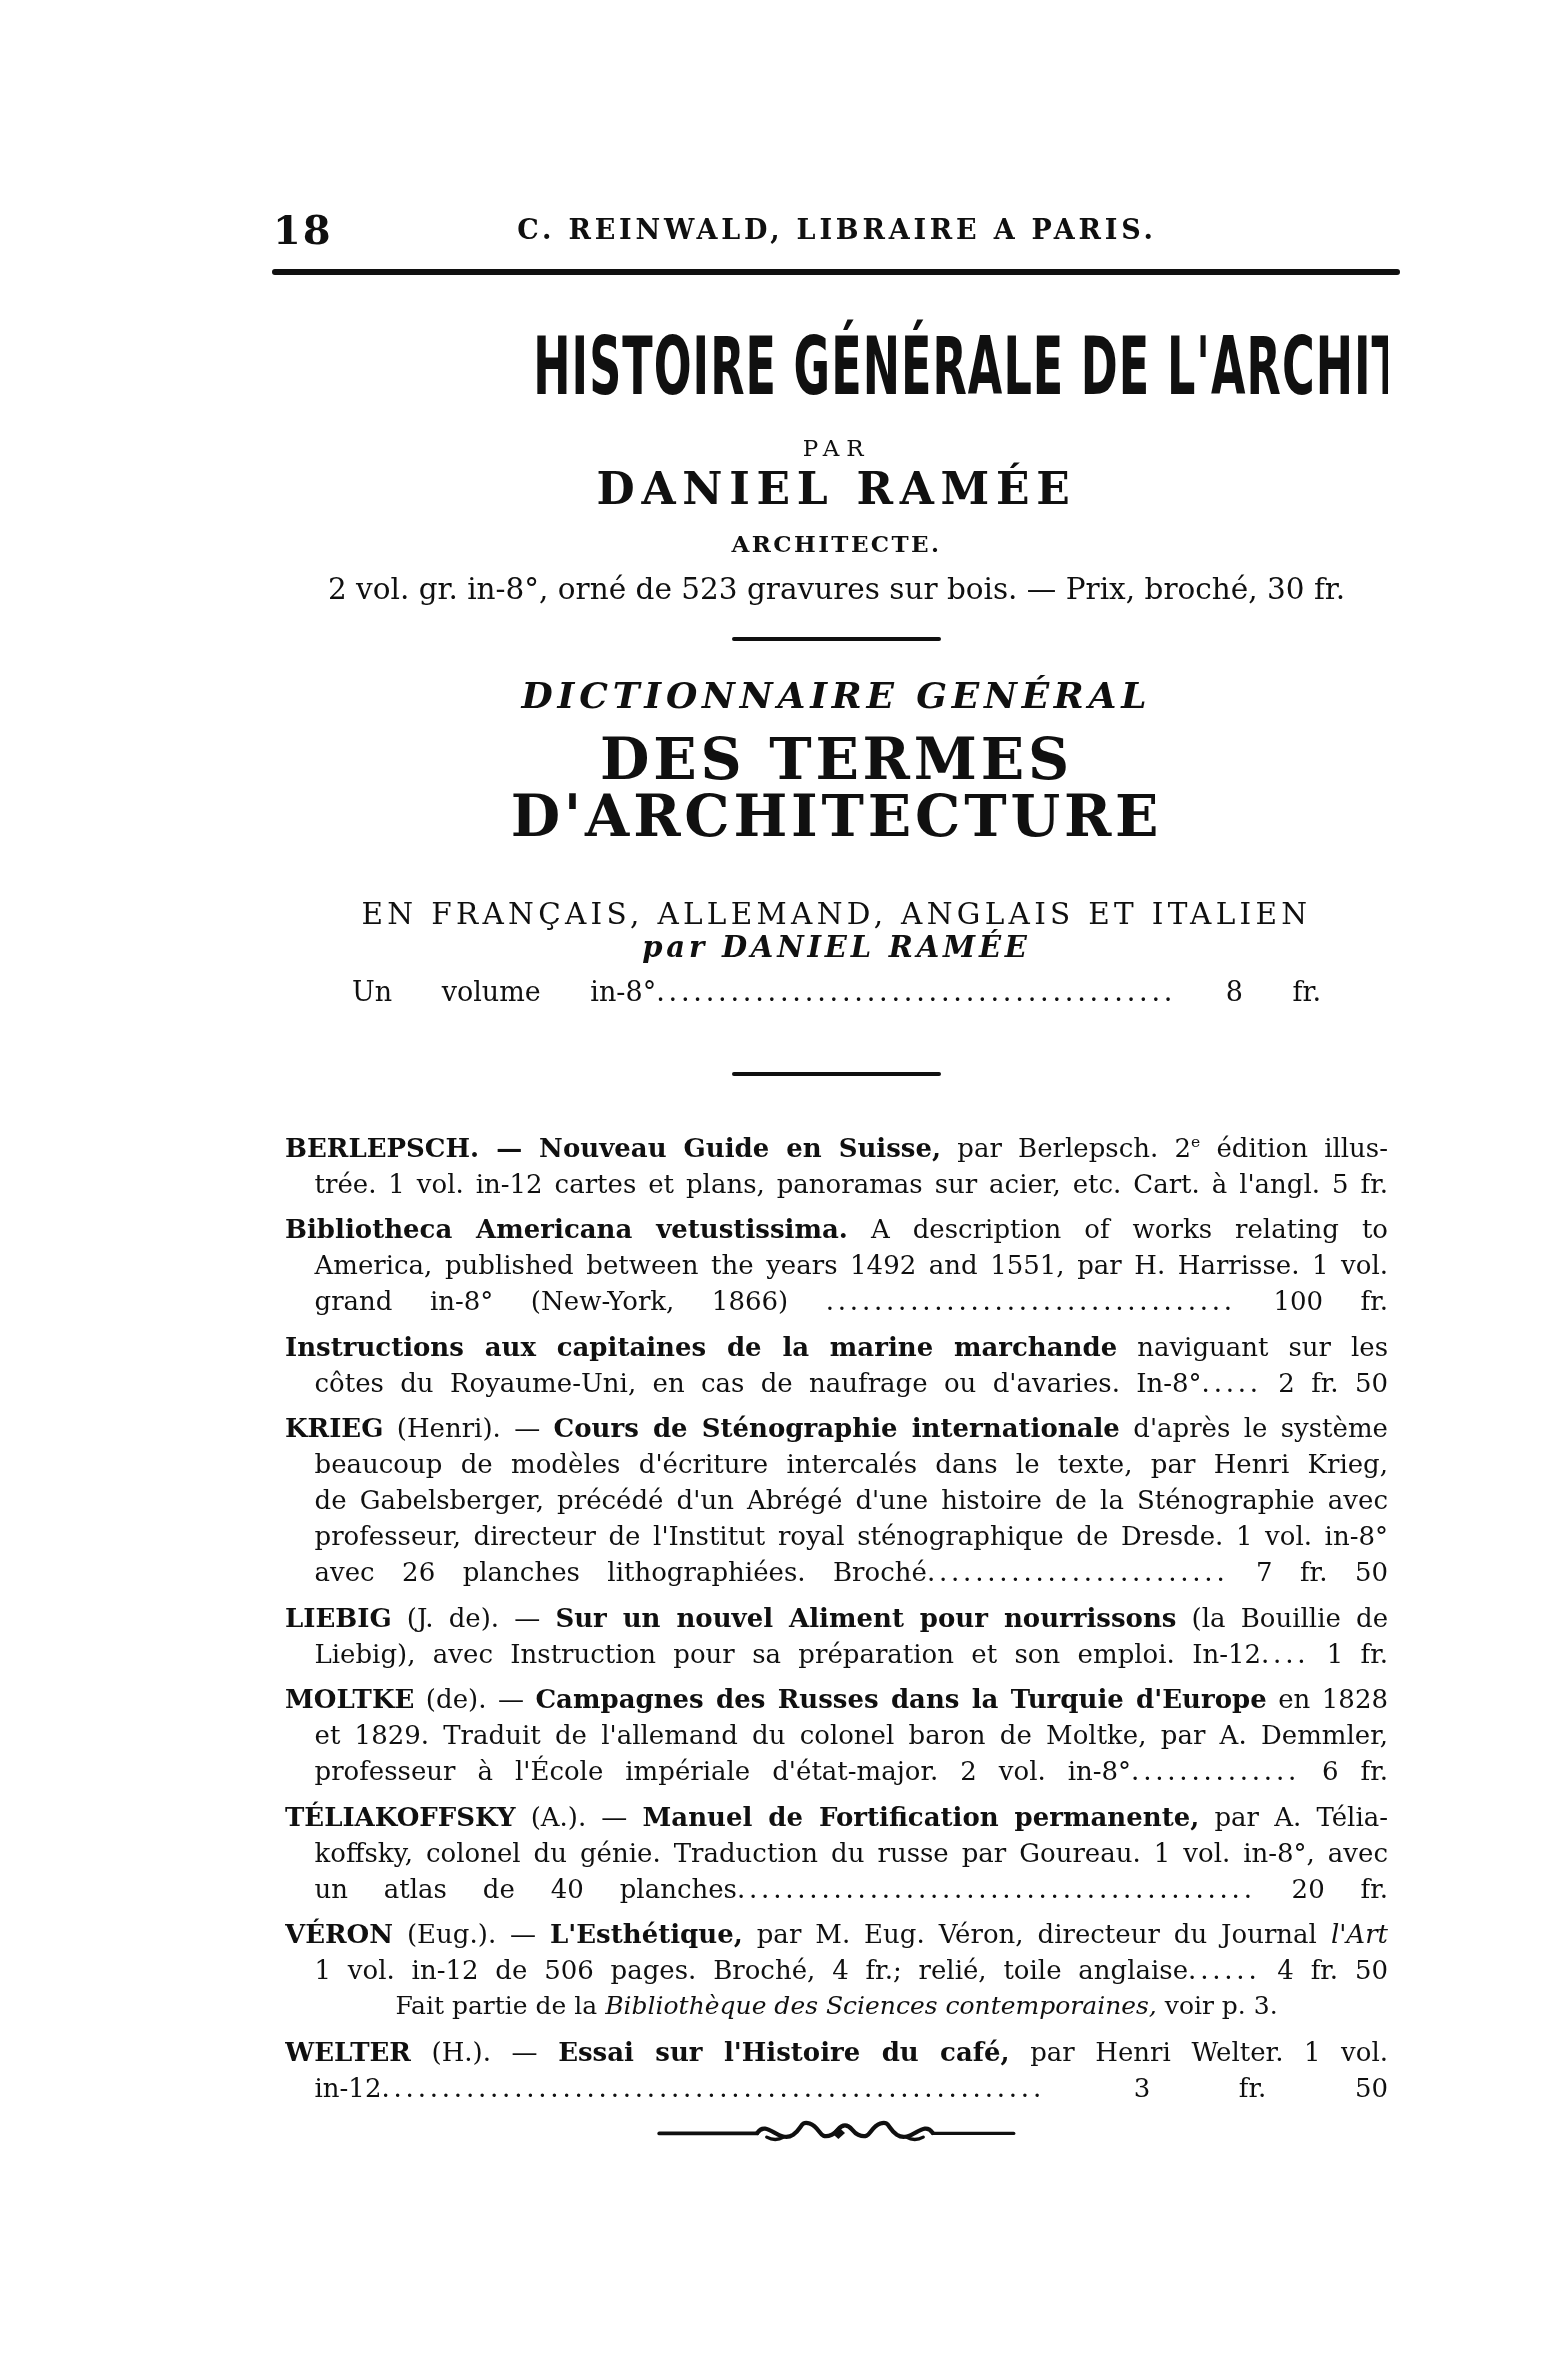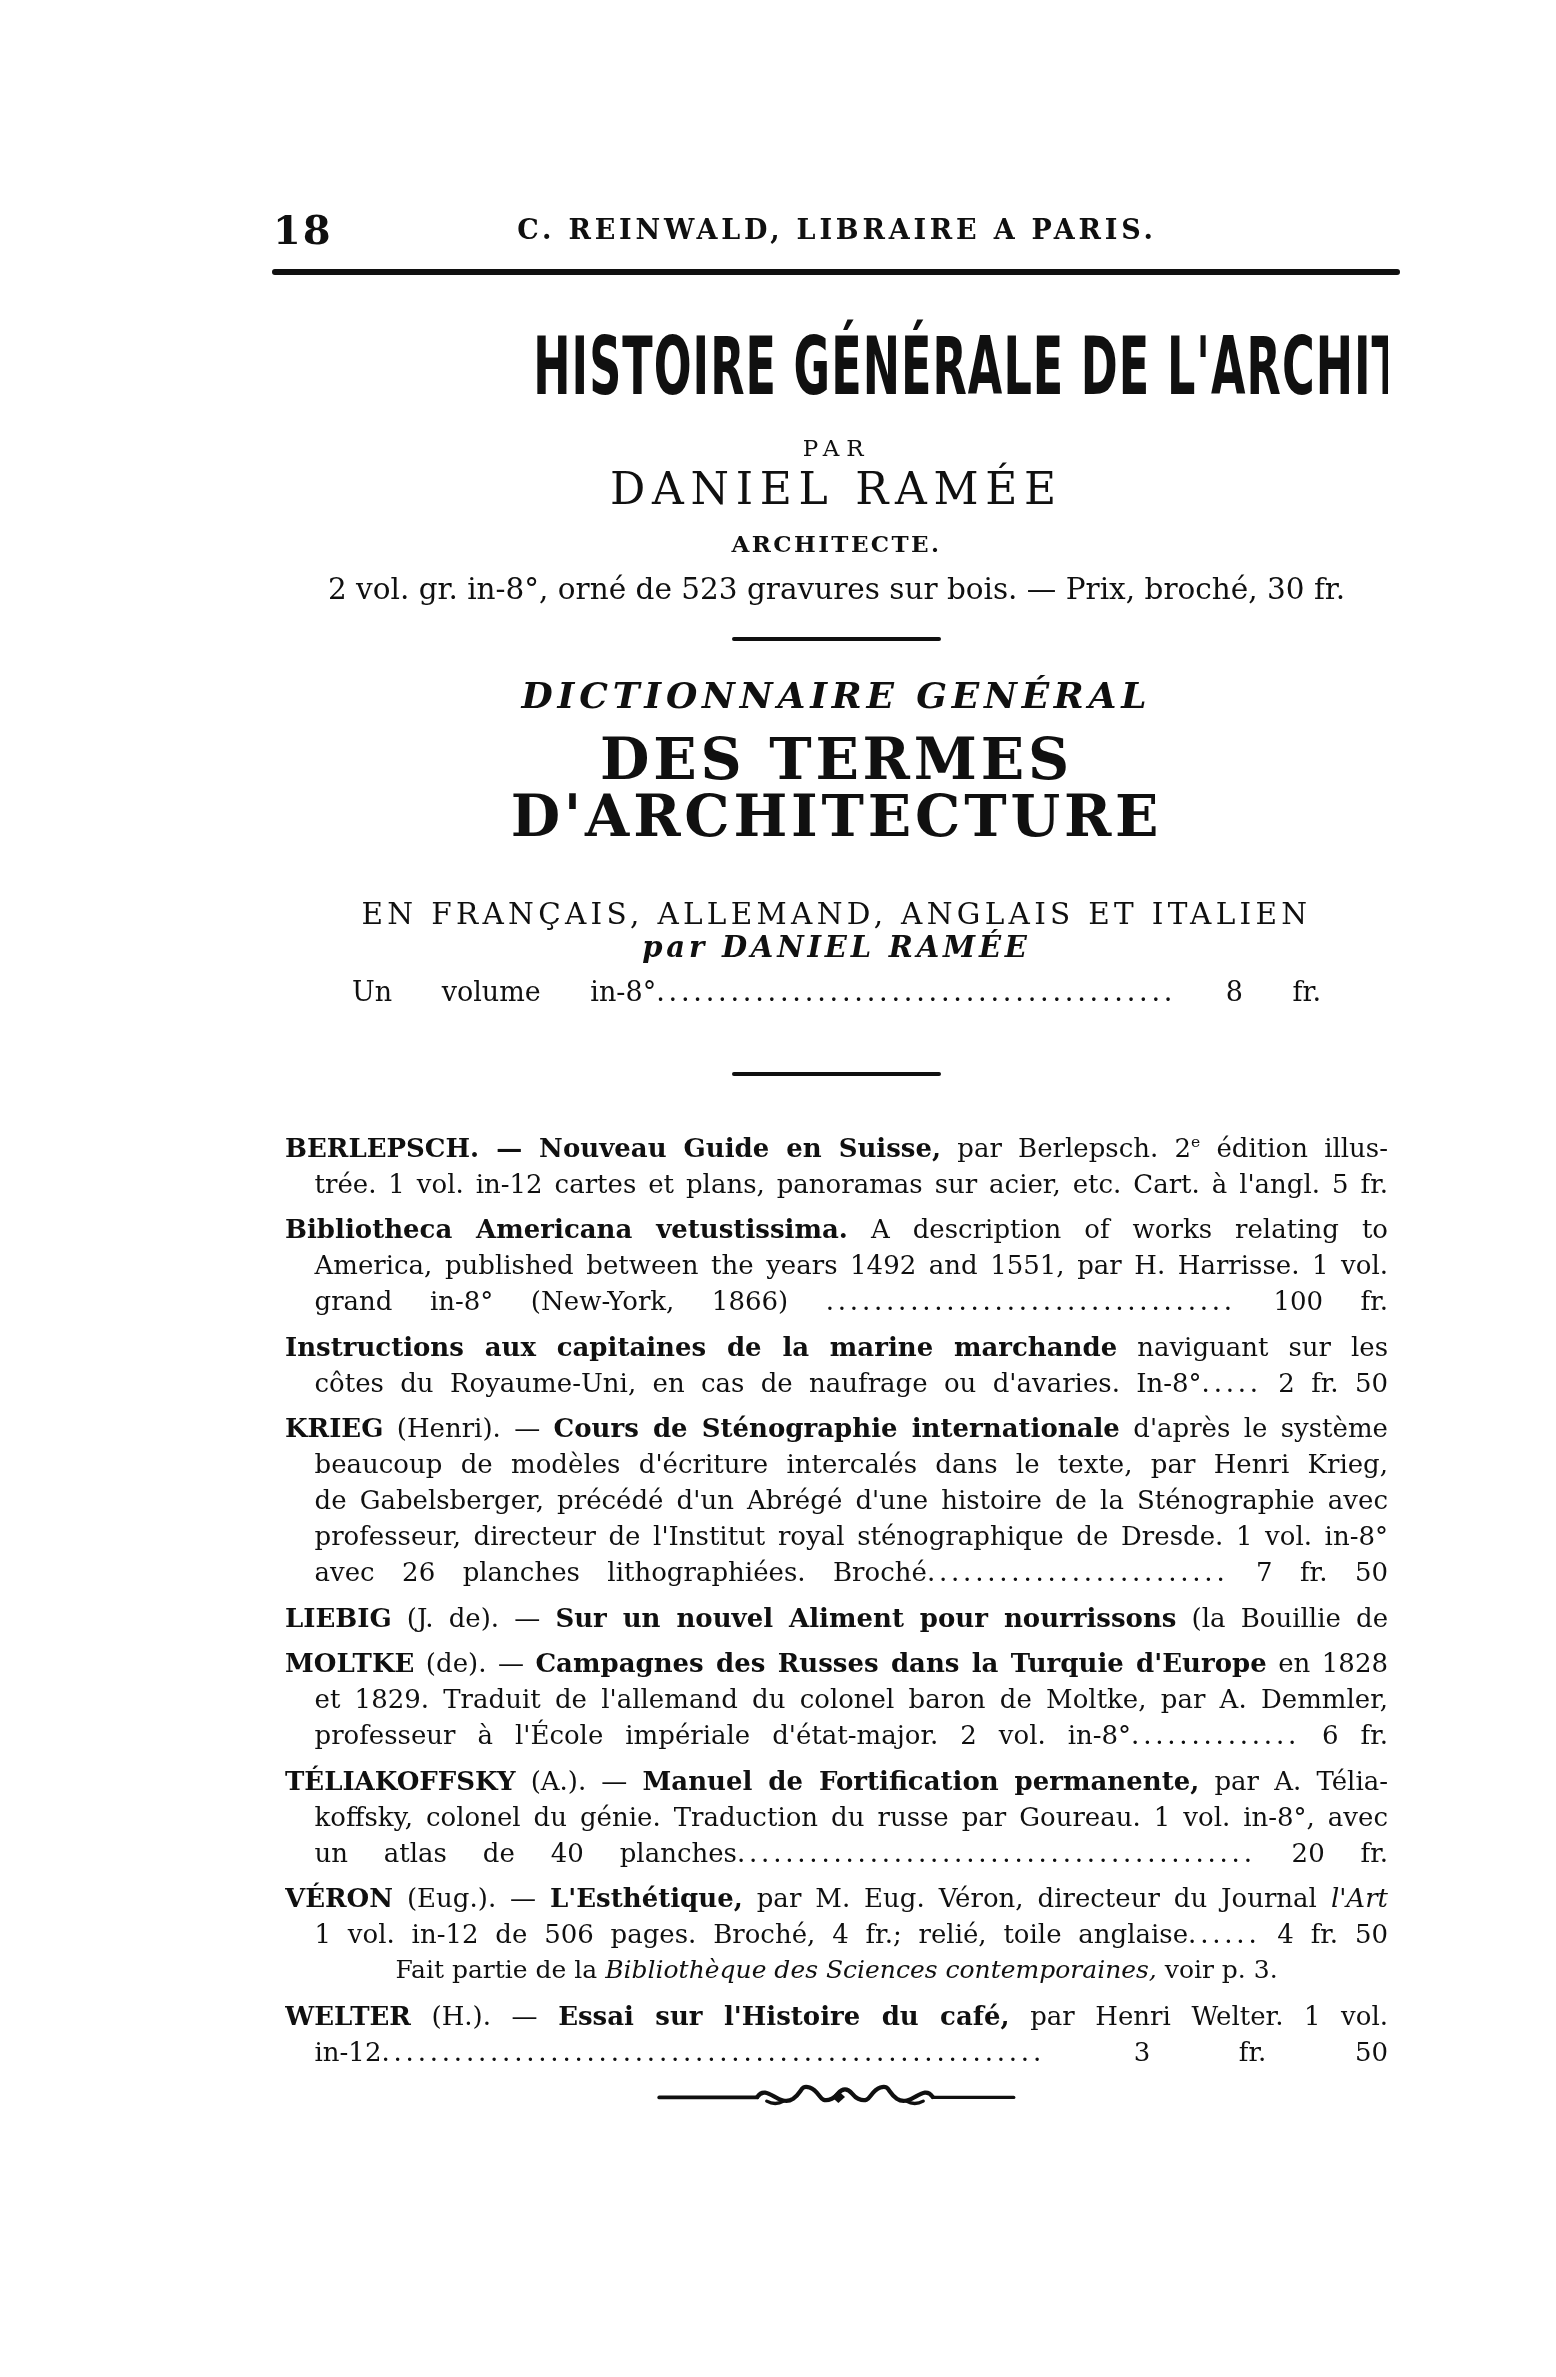--- a/index.html
+++ b/index.html
@@ -29,21 +29,21 @@
   .content{position:absolute;left:285px;top:0;width:1103px;overflow:hidden;}
   .c{text-align:center;text-align-last:center;}
   .t1w{margin-top:326px;}
   .t1{
     display:block;white-space:nowrap;
     font-family:"DejaVu Sans", sans-serif;font-weight:bold;
     font-size:81px;line-height:81px;letter-spacing:1.9px;
     transform:scaleX(0.55);transform-origin:50% 50%;
   }
   .par-label{margin-top:29.5px;font-size:23px;line-height:23px;letter-spacing:6.7px;}
-  .author{margin-top:7.6px;font-size:44px;line-height:44px;font-weight:normal;letter-spacing:6.7px;}
+  .author{margin-top:7.6px;font-size:44px;line-height:44px;font-weight:bold;letter-spacing:6.7px;}
   .author-role{margin-top:21px;font-size:23px;line-height:23px;font-weight:bold;letter-spacing:2.4px;}
   .details{margin-top:19.5px;font-size:29.5px;line-height:29.5px;}
   .short-rule{width:209px;height:3.8px;background:#101010;margin-left:auto;margin-right:auto;border-radius:1.9px;}
   .r1{margin-top:33px;}
   .r2{margin-top:67px;}
   .dict1{margin-top:36px;font-size:36px;line-height:36px;font-weight:bold;letter-spacing:4.8px;font-style:italic;}
   .dict2{margin-top:17.6px;font-size:57px;line-height:57px;font-weight:bold;letter-spacing:3.8px;}
   .dict-sub{margin-top:56px;font-size:29.5px;line-height:29.5px;letter-spacing:4.3px;}
   .dict-by{font-size:29px;line-height:34px;font-weight:bold;letter-spacing:3.8px;font-style:italic;}
   .dict-role{margin-top:6.7px;font-size:24px;line-height:24px;font-weight:bold;}
@@ -123,20 +123,21 @@
       <div class="entry">
         <span class="line"><span class="b">KRIEG</span><span> (Henri). — </span><span class="b">Cours de Sténographie internationale</span><span> d'après le système</span></span>
         <span class="line cont">beaucoup de modèles d'écriture intercalés dans le texte, par Henri Krieg,</span>
         <span class="line cont">de Gabelsberger, précédé d'un Abrégé d'une histoire de la Sténographie avec</span>
         <span class="line cont">professeur, directeur de l'Institut royal sténographique de Dresde. 1 vol. in-8°</span>
         <span class="line cont"><span>avec 26 planches lithographiées. Broché</span><span class="dots">.........................</span> <span class="price">7 fr. 50</span></span>
       </div>
 
       <div class="entry">
         <span class="line"><span class="b">LIEBIG</span><span> (J. de). — </span><span class="b">Sur un nouvel Aliment pour nourrissons</span><span> (la Bouillie de</span></span>
+        <span class="line cont"><span>Liebig), avec Instruction pour sa préparation et son emploi. In-12</span><span class="dots">....</span> <span class="price">1 fr.</span></span>
       </div>
 
       <div class="entry">
         <span class="line"><span class="b">MOLTKE</span><span> (de). — </span><span class="b">Campagnes des Russes dans la Turquie d'Europe</span><span> en 1828</span></span>
         <span class="line cont">et 1829. Traduit de l'allemand du colonel baron de Moltke, par A. Demmler,</span>
         <span class="line cont"><span>professeur à l'École impériale d'état-major. 2 vol. in-8°</span><span class="dots">..............</span> <span class="price">6 fr.</span></span>
       </div>
 
       <div class="entry">
         <span class="line"><span class="b">TÉLIAKOFFSKY</span><span> (A.). — </span><span class="b">Manuel de Fortification permanente,</span><span> par A. Télia-</span></span>

